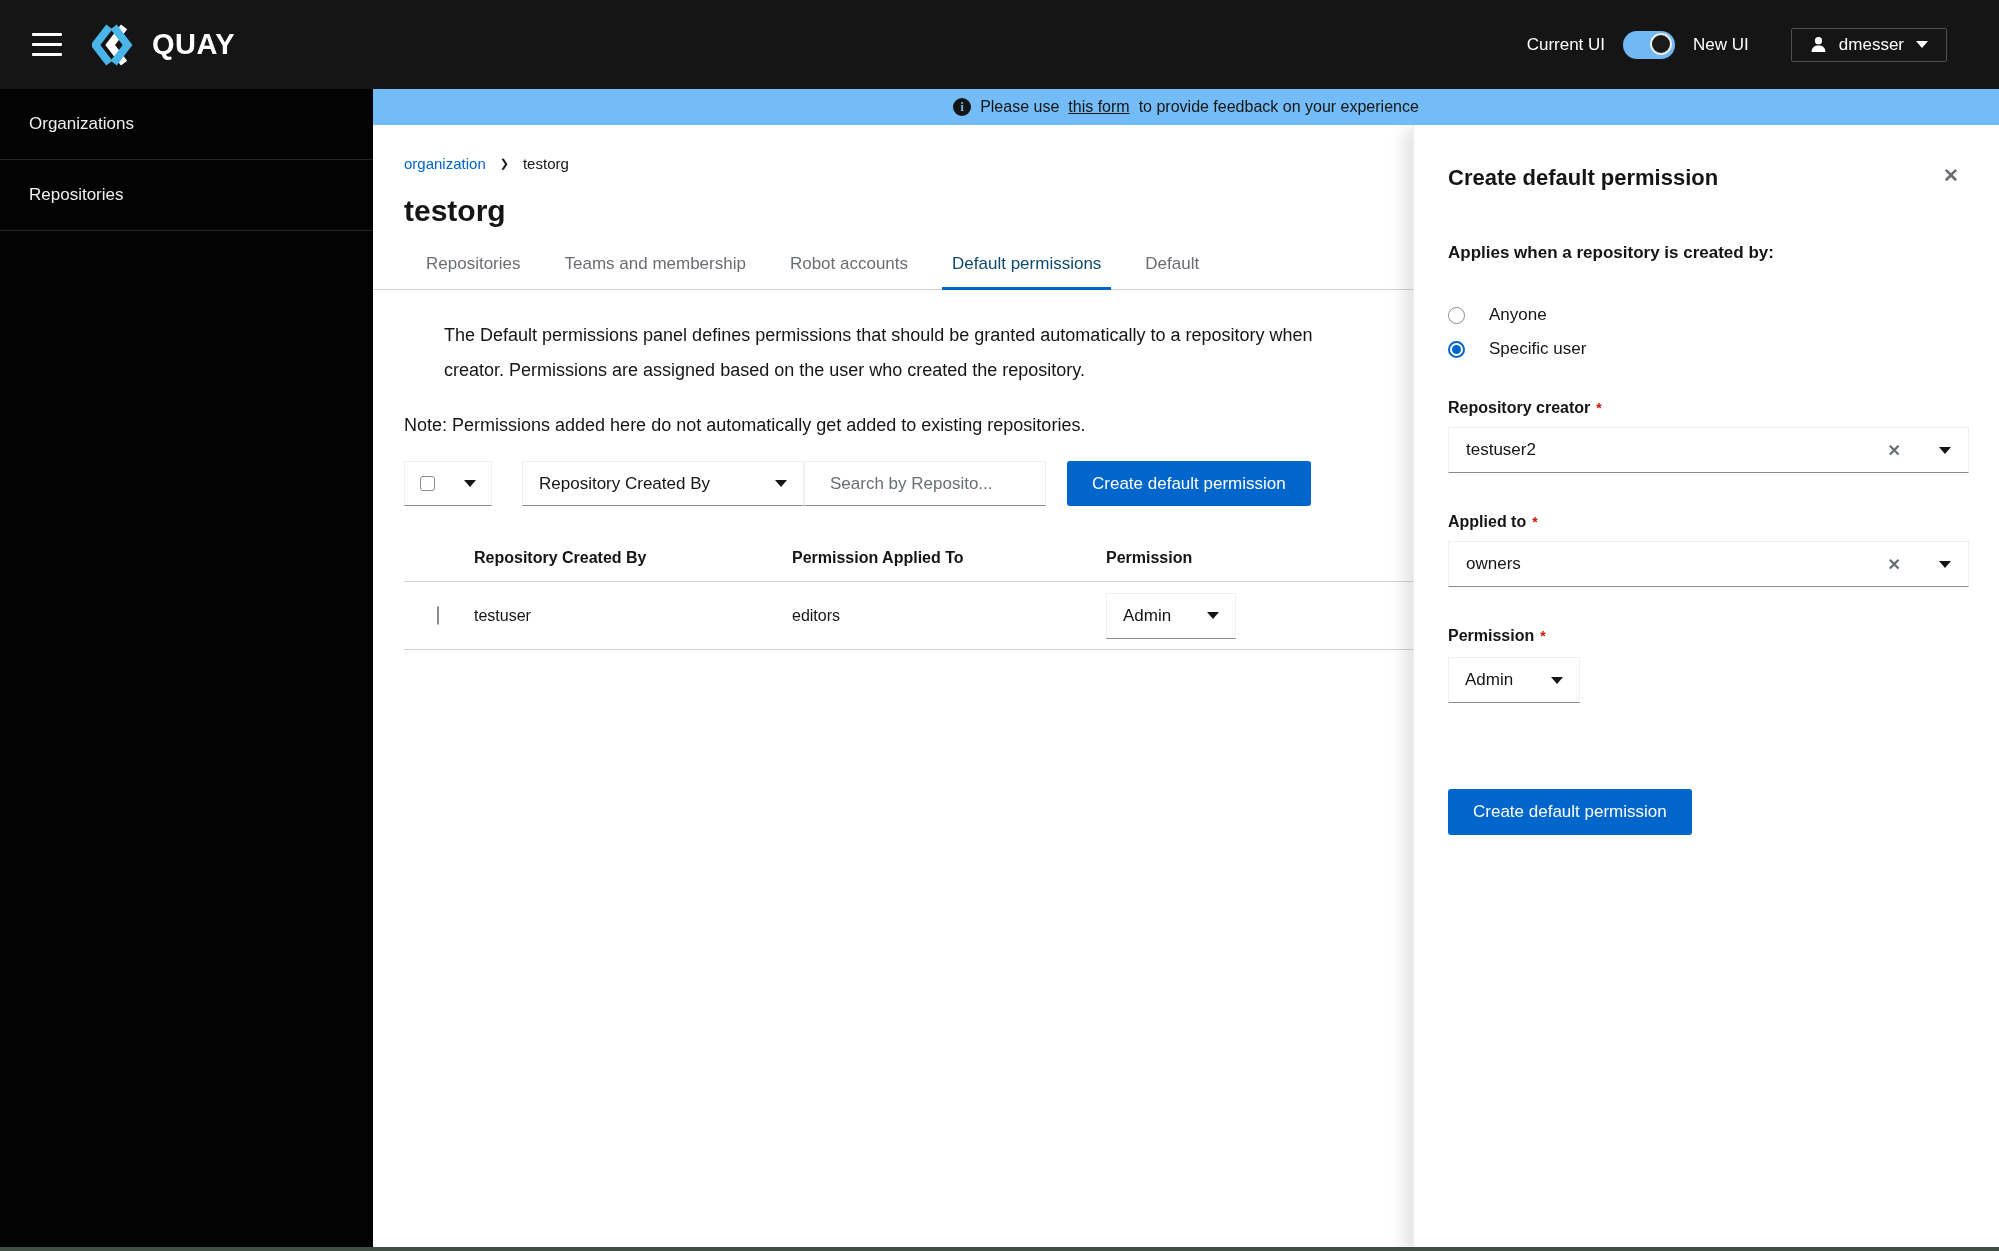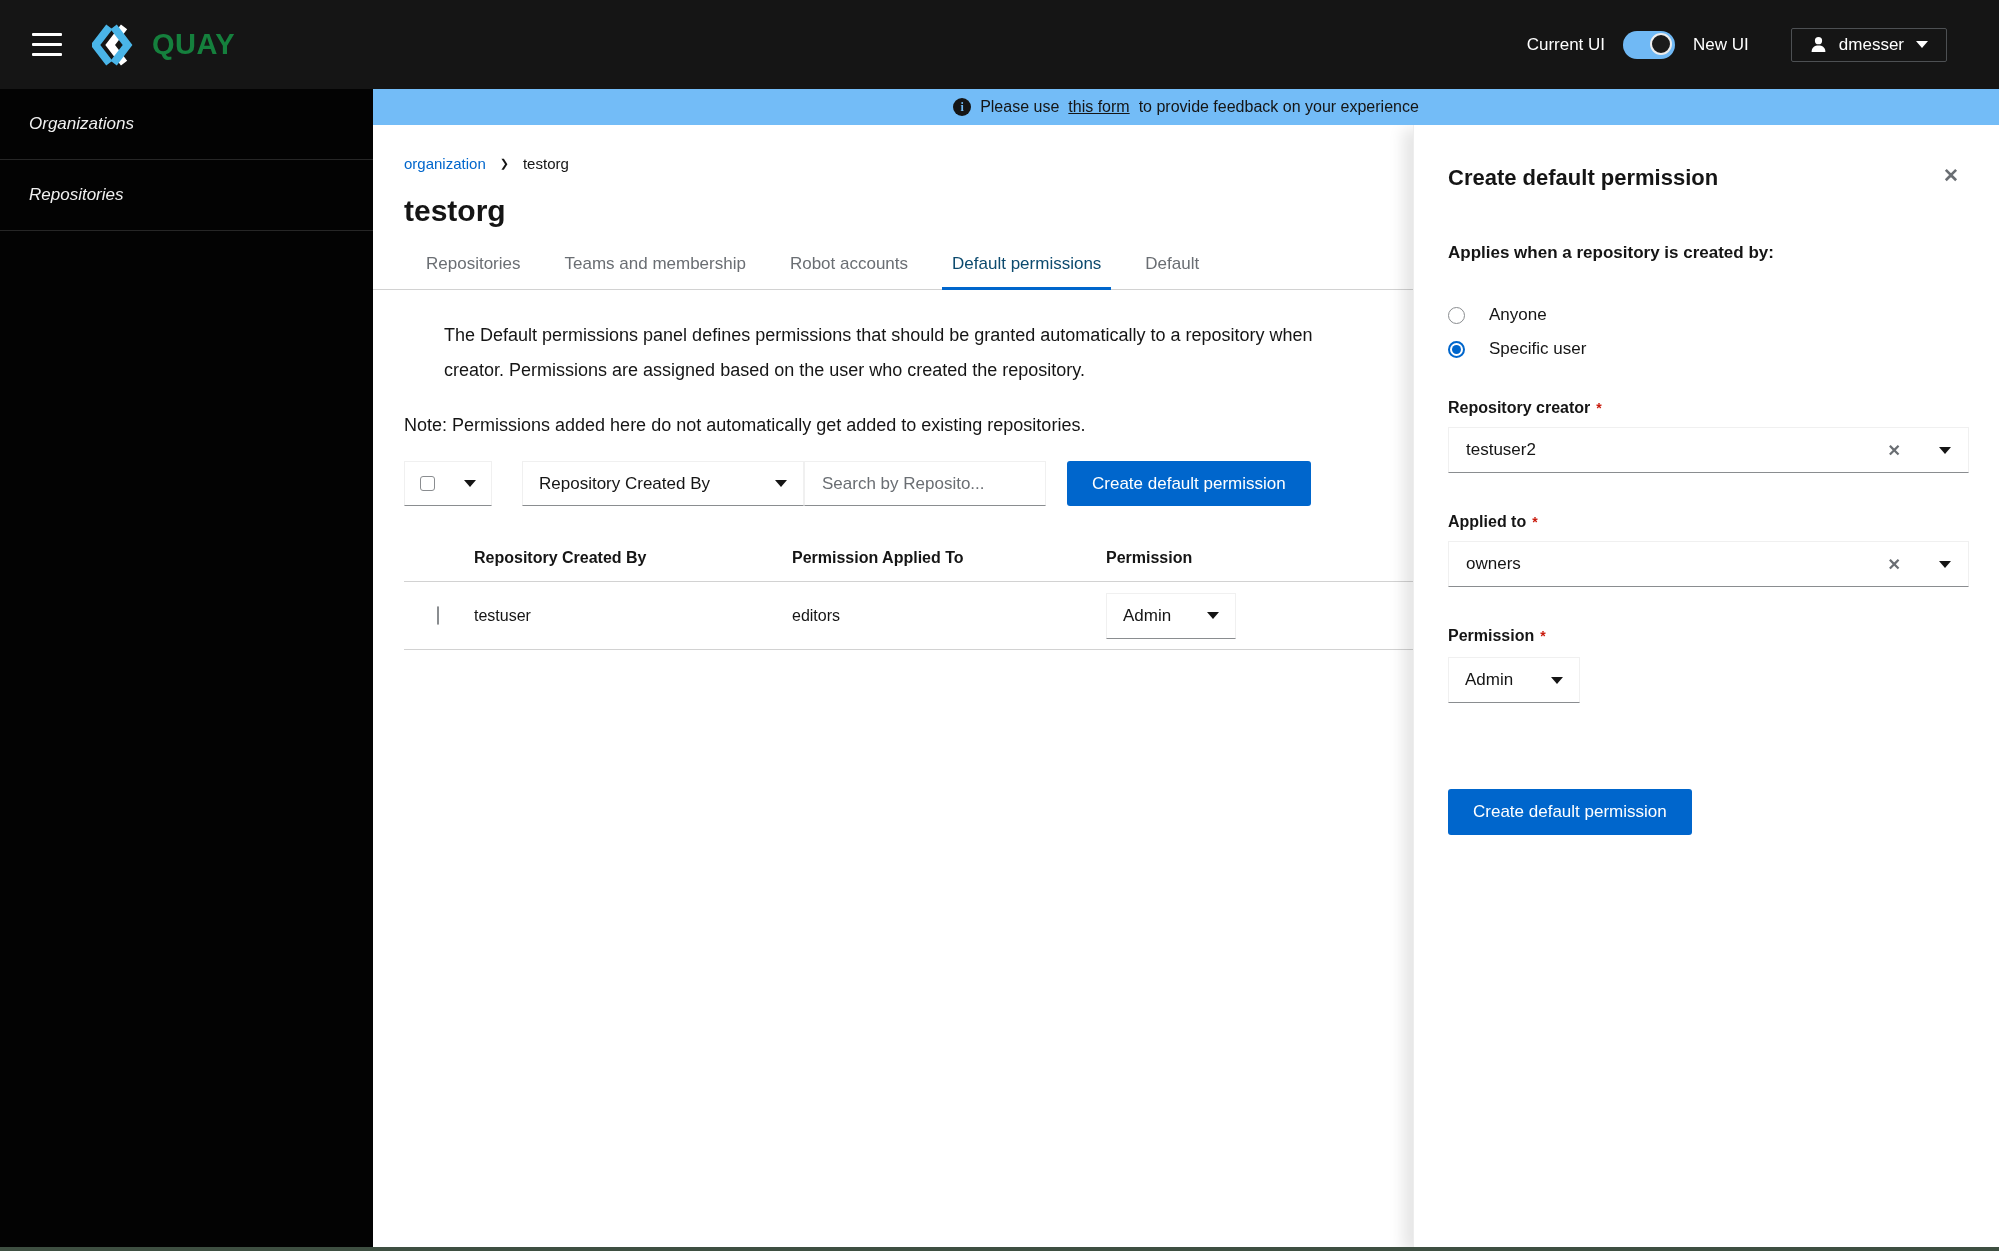--- a/index.html
+++ b/index.html
@@ -6,41 +6,41 @@
   html,body { width:1999px; height:1251px; overflow:hidden; background:#fff;
               font-family:"Liberation Sans", sans-serif; color:#151515; }
 
   
   .masthead { position:absolute; left:0; top:0; width:1999px; height:89px;
               background:#151515; display:flex; align-items:center; z-index:30; }
   .hamburger { margin-left:32px; width:30px; display:flex; flex-direction:column;
                gap:7px; cursor:pointer; }
   .hamburger span { display:block; height:3px; background:#fff; border-radius:1px; }
   .brand { display:flex; align-items:center; margin-left:30px; gap:8px; }
-  .brand-text { color:#15803d; font-size:29px; font-weight:700; letter-spacing:.5px; }
+  .brand-text { color:#ffffff; font-size:29px; font-weight:700; letter-spacing:.5px; }
   .masthead-right { margin-left:auto; display:flex; align-items:center; margin-right:52px; }
   .toggle-label { color:#fff; font-size:17px; }
   .switch { width:52px; height:28px; border-radius:14px; background:#70b9f5;
             margin:0 18px; position:relative; cursor:pointer; }
   .switch .knob { position:absolute; right:3px; top:2px; width:22px; height:22px;
                   border-radius:50%; background:#1b1b1b; border:2px solid #ededed; }
   .user-menu { margin-left:42px; border:1px solid #4d5053; border-radius:2px;
                height:34px; display:flex; align-items:center; padding:0 18px;
                gap:12px; cursor:pointer; }
   .user-name { color:#fff; font-size:17px; }
   .caret { width:0; height:0; border-left:6px solid transparent;
            border-right:6px solid transparent; border-top:7px solid #151515; }
   .caret.light { border-top-color:#fff; }
 
   
   .sidebar { position:absolute; left:0; top:89px; width:373px; bottom:4px;
              background:#030303; z-index:20; }
   .nav-item { height:71px; display:flex; align-items:center; padding-left:29px;
               color:#f0f0f0; font-size:17px; border-bottom:1px solid #262626;
-              cursor:pointer;font-style:italic; }
+              cursor:pointer; }
 
   
   .banner { position:absolute; left:373px; top:89px; right:0; height:36px;
             background:#73bcf7; display:flex; align-items:center; justify-content:center;
             gap:9px; font-size:16px; color:#151515; z-index:25; }
   .info-icon { width:18px; height:18px; border-radius:50%; background:#151515;
                color:#73bcf7; font-size:12px; font-weight:700; display:flex;
                align-items:center; justify-content:center; font-family:"Liberation Serif", serif; }
   .banner a { color:#151515; text-decoration:underline; cursor:pointer; }
 
@@ -67,21 +67,21 @@
   
   .toolbar { margin-top:18px; display:flex; align-items:center; }
   .ctl { height:45px; background:#fff; border:1px solid #f0f0f0;
          border-bottom:1px solid #8a8d90; display:flex; align-items:center; }
   .bulk-select { width:88px; justify-content:space-between; padding:0 15px;
                  margin-right:30px; cursor:pointer; }
   .checkbox { width:15px; height:15px; border:1px solid #8a8d90; border-radius:3px;
               background:#fff; cursor:pointer; }
   .filter-dd { width:282px; justify-content:space-between; padding:0 16px;
                font-size:17px; cursor:pointer; }
-  .search-input { width:242px; padding:0 17px; font-size:17px; }
+  .search-input { width:242px; padding:0 25px; font-size:17px; }
   .search-input input { border:none; outline:none; width:100%; font-size:17px;
                         font-family:inherit; color:#151515; }
   .search-input input::placeholder { color:#6a6e73; }
   .btn-primary { height:45px; background:#0066cc; color:#fff; border:none;
                  border-radius:3px; font-size:17px; padding:0 25px; cursor:pointer;
                  font-family:inherit; }
   .toolbar .btn-primary { margin-left:21px; }
 
   
   .perm-table { margin-top:28px; margin-right:-1px; }

